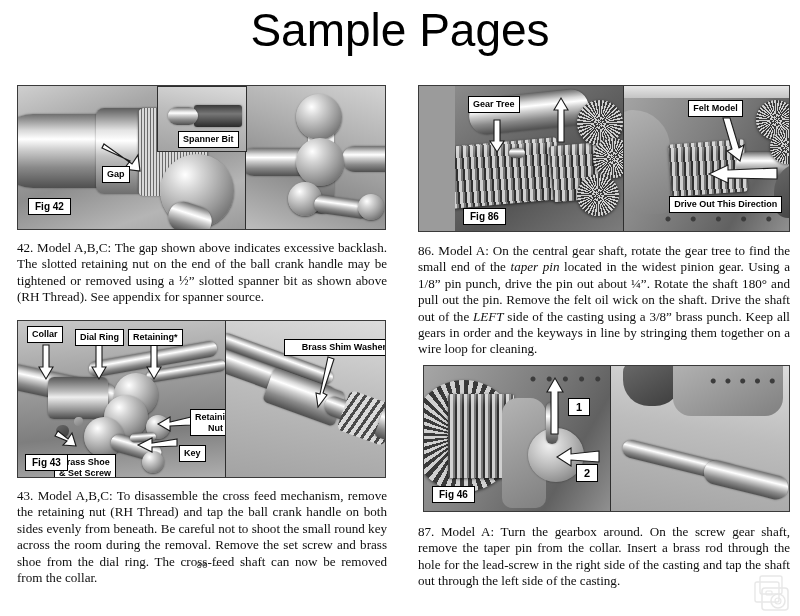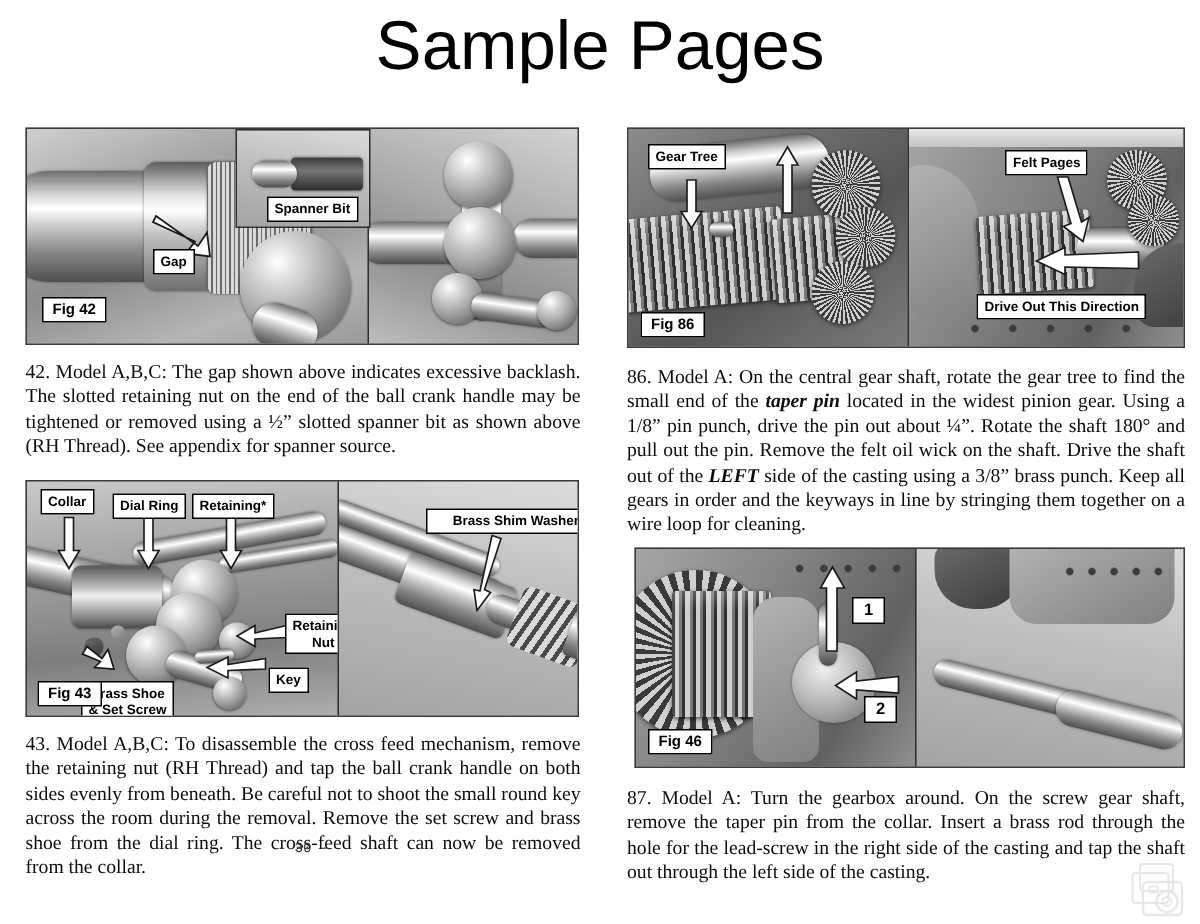--- a/index.html
+++ b/index.html
@@ -126,21 +126,21 @@
   
   .para{
     position:absolute;
     font-family:"Liberation Serif", serif;
     font-size:13.1px;
     line-height:16.4px;
     color:#0d0d0d;
     text-align:justify;
     text-justify:inter-word;
   }
-  .para i{font-style:italic;font-weight:bold;}
+  .para i{font-style:italic;font-weight:normal;}
 
   .folio{
     position:absolute;
     font-family:"Liberation Sans", sans-serif;
     font-size:9.5px;
     color:#3a3a3a;
     text-align:center;
   }
 
   .watermark{
@@ -271,21 +271,21 @@
       </div>
     </div>
   </div>
 
   <div class="para" style="left:17px;top:488px;width:370px;">43.  Model A,B,C:  To disassemble the cross feed mechanism, remove the retaining nut (RH Thread) and tap the ball crank handle on both sides evenly from beneath.  Be careful not to shoot the small round key across the room during the removal.  Remove the set screw and brass shoe from the dial ring.  The cross-feed shaft can now be removed from the collar.</div>
 
   <div class="folio" style="left:17px;top:560px;width:370px;font-family:Liberation Mono, monospace;">- 30 -</div>
 
   <div class="figure" style="left:418px;top:85px;width:372px;height:147px;">
     <div class="fig-split">
-      <div class="pane bg-d" style="width:50.5%;">
+      <div class="pane bg-d" style="width:50.5%;margin-left:36px;">
         <div class="shaft" style="left:14px;top:8px;width:120px;height:36px;transform:rotate(-6deg);"></div>
         <div class="gearstack" style="left:-6px;top:56px;width:110px;height:62px;transform:rotate(-5deg);"></div>
         <div class="gearstack" style="left:96px;top:58px;width:56px;height:56px;transform:rotate(-5deg);"></div>
         <div class="geardisc" style="left:122px;top:14px;width:46px;height:46px;"></div>
         <div class="geardisc" style="left:138px;top:52px;width:40px;height:40px;"></div>
         <div class="geardisc" style="left:122px;top:88px;width:42px;height:42px;"></div>
         <div class="shaft" style="left:54px;top:62px;width:16px;height:10px;"></div>
         <div class="arrow" style="left:34px;top:34px;">
           <svg width="16" height="34" viewBox="0 0 16 34">
             <polygon points="5,0 11,0 11,21 15,21 8,32 1,21 5,21" fill="#ffffff" stroke="#1a1a1a" stroke-width="1.1"></polygon>
@@ -311,21 +311,21 @@
         <div class="arrow" style="left:96px;top:32px;">
           <svg width="26" height="44" viewBox="0 0 26 44">
             <polygon points="3,0 10,0 19,30 24,27 20,43 7,33 12,31" fill="#ffffff" stroke="#1a1a1a" stroke-width="1.1"></polygon>
           </svg>
         </div>
         <div class="arrow" style="left:84px;top:78px;">
           <svg width="70" height="20" viewBox="0 0 70 20">
             <polygon points="69,4 20,6 20,1 1,10 20,19 20,14 69,15" fill="#ffffff" stroke="#1a1a1a" stroke-width="1.1"></polygon>
           </svg>
         </div>
-        <div class="callout" style="left:64px;top:14px;">Felt Pages</div>
+        <div class="callout" style="left:64px;top:14px;">Felt Model</div>
         <div class="callout" style="left:45px;top:110px;">Drive Out This Direction</div>
       </div>
     </div>
   </div>
 
   <div class="para" style="left:418px;top:243px;width:372px;">
     <span>86.  Model A:  On the central gear shaft, rotate the gear tree to find the small end of the </span><i>taper pin</i><span> located in the widest pinion gear. Using a 1/8” pin punch, drive the pin out about ¼”.  Rotate the shaft 180° and pull out the pin. Remove the felt oil wick on the shaft.  Drive the shaft out of the </span><i>LEFT</i><span> side of the casting using a 3/8” brass punch. Keep all gears in order and the keyways in line by stringing them together on a wire loop for cleaning.</span>
   </div>
 
   <div class="figure" style="left:423px;top:365px;width:367px;height:147px;">

